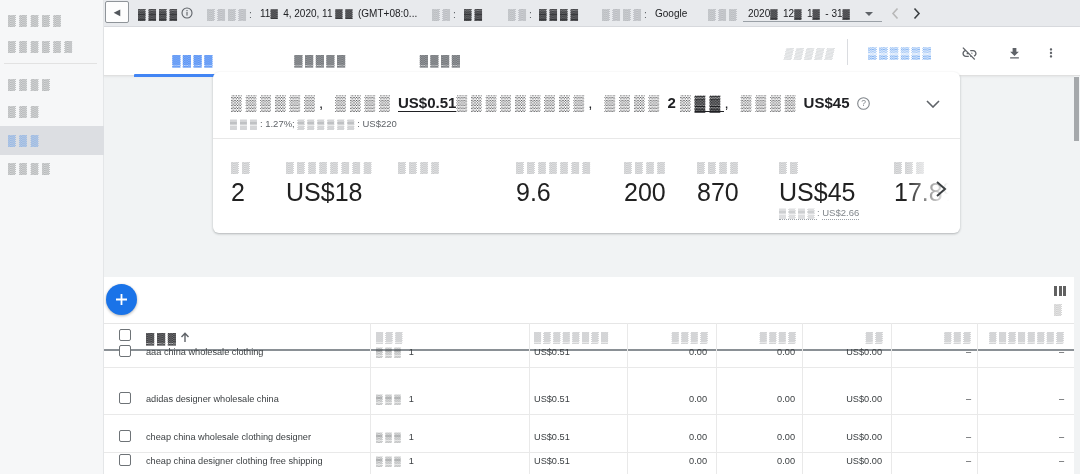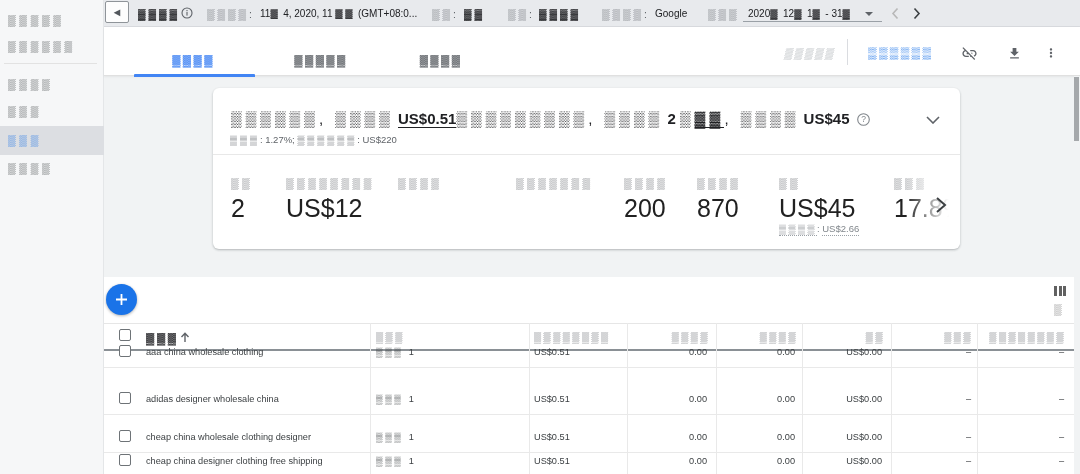--- a/index.html
+++ b/index.html
@@ -16,21 +16,21 @@
 #topbar .lab{color:#5f6368}
 #topbar .val{color:#202124}
 #backbtn{position:absolute;left:1px;top:1px;width:24px;height:22px;background:#fdfdfd;border:1px solid #8f9499;border-radius:2px;text-align:center;font-size:11px;color:#52575c;line-height:20px}
 
 #tabbar{position:absolute;left:104px;top:27px;width:976px;height:49px;background:#fff;border-bottom:1px solid #e0e0e0;box-shadow:0 1px 2px rgba(0,0,0,.06)}
 .tab{position:absolute;top:0;height:48px;font-size:11px;letter-spacing:.24em;color:#5f6368;text-align:center;line-height:66px}
 #tabind{position:absolute;left:30px;top:47px;width:121px;height:2.5px;background:#4285f4;border-radius:1px 1px 0 0}
 
 #content{position:absolute;left:104px;top:76px;width:976px;height:398px;background:#f1f3f4}
 
-#card{position:absolute;left:213px;top:88px;width:747px;height:161px;background:#fff;border-radius:6px;overflow:hidden;box-shadow:0 1px 2px rgba(60,64,67,.25),0 1px 3px rgba(60,64,67,.1)}
+#card{position:absolute;left:213px;top:72px;width:747px;height:161px;background:#fff;border-radius:6px;overflow:hidden;box-shadow:0 1px 2px rgba(60,64,67,.25),0 1px 3px rgba(60,64,67,.1)}
 #headline{position:absolute;left:18px;top:22px;font-size:15px;color:#202124;white-space:nowrap}
 #headline .cjj{letter-spacing:.268em}
 #headline b{font-weight:bold}
 #headline .u{border-bottom:1.5px solid #202124}
 #subline{position:absolute;left:17px;top:46px;font-size:9.5px;color:#5f6368;white-space:nowrap}
 #carddiv{position:absolute;left:0;top:66px;width:747px;border-top:1px solid #e8e8e8}
 .stat{position:absolute;top:0}
 .stat .sl{font-size:11px;color:#5f6368;letter-spacing:.3em;white-space:nowrap}
 .stat .sv{font-size:25px;color:#212121;margin-top:5px;white-space:nowrap}
 #budget{position:absolute;left:566px;top:135px;font-size:9.5px;color:#80868b;white-space:nowrap}
@@ -129,27 +129,28 @@
       <path d="M1 1 L7 7 L13 1" fill="none" stroke="#5f6368" stroke-width="1.6"></path>
     </svg>
   <div id="subline"><span style="letter-spacing:.34em">▒▒▒</span>: 1.27%; <span style="letter-spacing:.34em">▒▒▒▒▒▒</span>: US$220</div>
   <div id="carddiv"></div>
   <div class="stat" style="left:18px;top:89px">
       <div class="sl">▒▒</div>
       <div class="sv">2</div>
     </div>
   <div class="stat" style="left:73px;top:89px">
       <div class="sl">▒▒▒▒▒▒▒▒</div>
-      <div class="sv">US$12</div>
+      <div class="sv">US$18</div>
     </div>
   <div class="stat" style="left:185px;top:89px">
       <div class="sl">▒▒▒▒</div>
     </div>
   <div class="stat" style="left:303px;top:89px">
       <div class="sl">▒▒▒▒▒▒▒</div>
+      <div class="sv">9.6</div>
     </div>
   <div class="stat" style="left:411px;top:89px">
       <div class="sl">▒▒▒▒</div>
       <div class="sv">200</div>
     </div>
   <div class="stat" style="left:484px;top:89px">
       <div class="sl">▒▒▒▒</div>
       <div class="sv">870</div>
     </div>
   <div class="stat" style="left:566px;top:89px">

